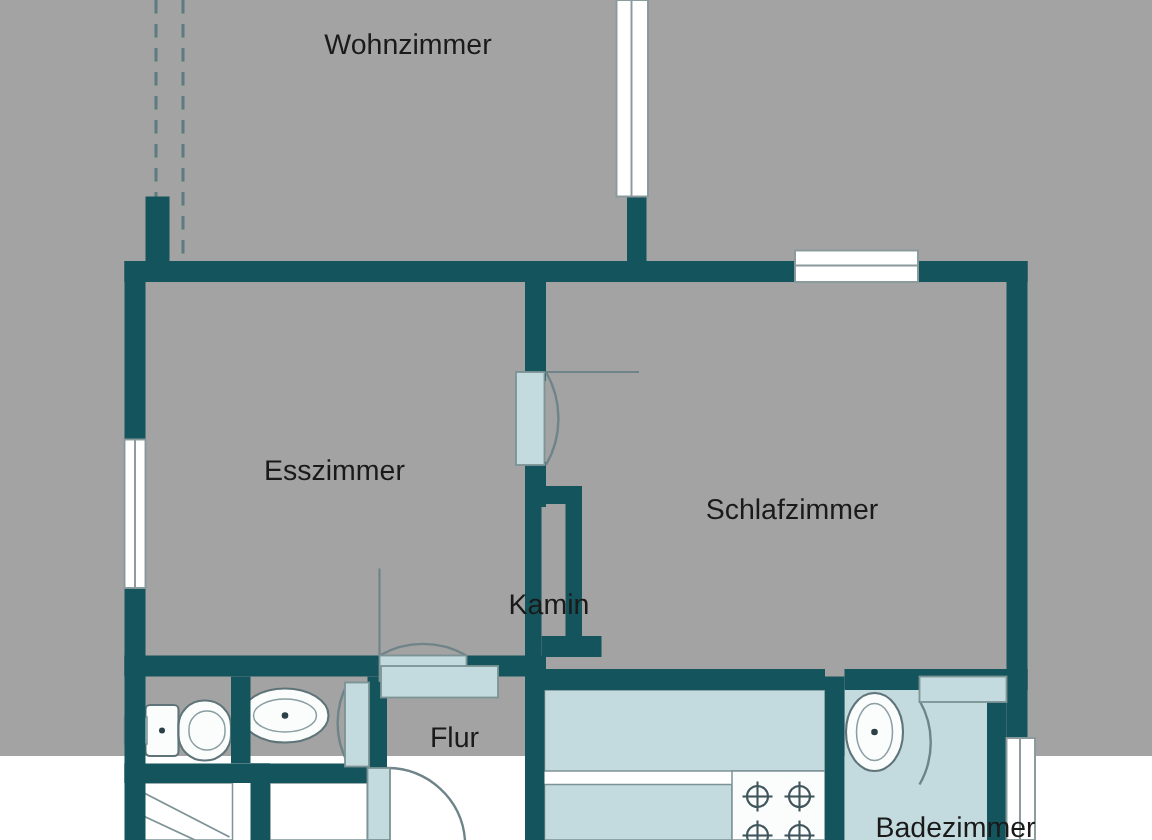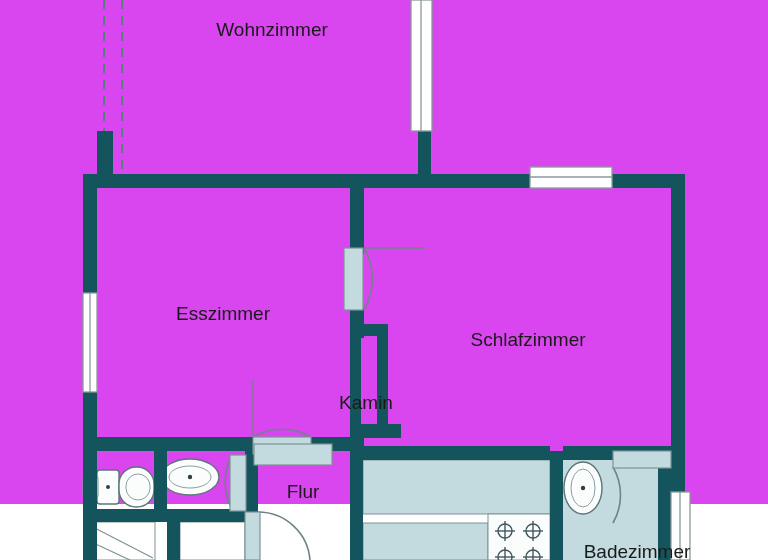--- a/index.html
+++ b/index.html
@@ -2,21 +2,21 @@
 <html><head>
 <meta charset="utf-8">
 <title>Grundriss</title>
 <style>
   html,body{margin:0;padding:0;background:#ffffff;}
   body{
     width:768px;height:560px;overflow:hidden;
     font-family:"Liberation Sans", sans-serif;
     -webkit-font-smoothing:antialiased;
   }
-  #floorplan-root{position:relative;width:768px;height:504px;background:#d946ef;text-align:right;}
+  #floorplan-root{position:relative;width:768px;height:504px;background:#a3a3a3;text-align:right;}
   #plan-svg{display:block;position:absolute;left:0;top:0;}
   .room-label{
     font-family:"Liberation Sans", sans-serif;
     font-size:19px;
     fill:#1a1a1a;
     text-anchor:middle;
     dominant-baseline:middle;
   }
 </style>
 </head>

